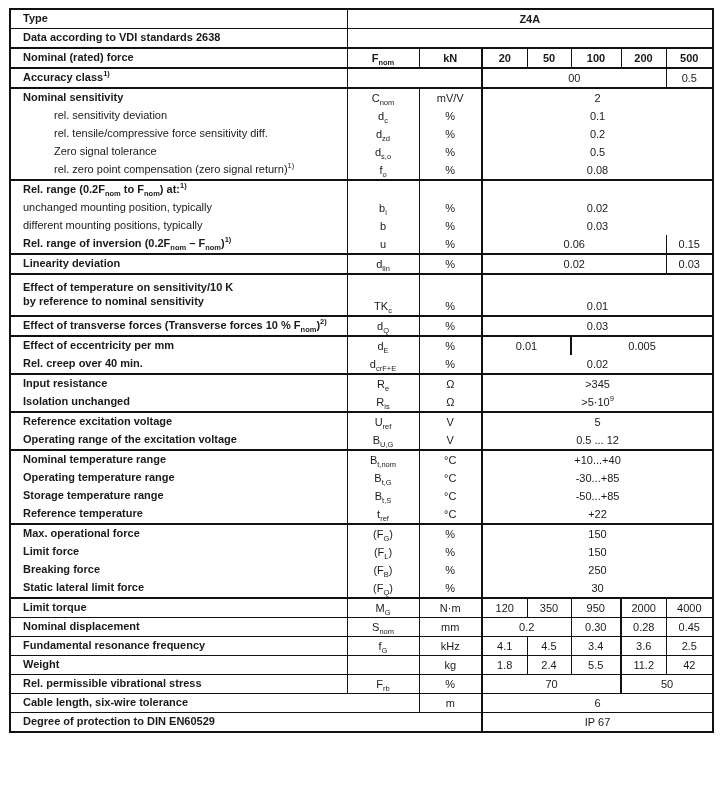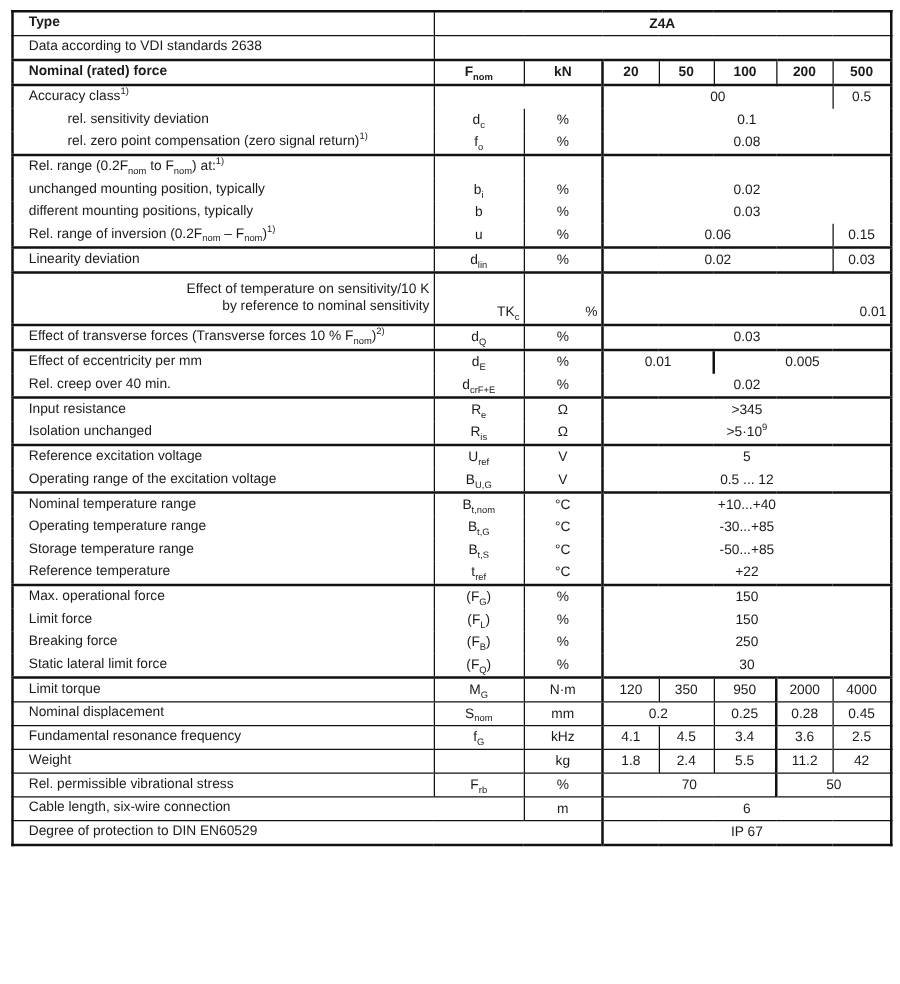--- a/index.html
+++ b/index.html
@@ -6,28 +6,28 @@
   body{font-family:"Liberation Sans","DejaVu Sans",sans-serif;color:#1a1a1a;
        -webkit-font-smoothing:antialiased;}
   .sheet{width:600px;height:787px;box-sizing:border-box;padding:8px 8px 0 9px;background:#fff;}
   table.spec{border-collapse:collapse;table-layout:fixed;width:703px;
              border:2px solid #111;}
   td{border-left:1px solid #111;padding:0 3px;height:18px;font-size:11px;
      vertical-align:middle;overflow:hidden;color:#1a1a1a;}
   td:first-child{border-left:none;}
   tr.bt1 > td{border-top:1px solid #111;}
   tr.bt2 > td{border-top:2px solid #111;}
-  td.lbl{text-align:left;padding-left:12px;font-weight:normal;white-space:nowrap;line-height:1.25;}
+  td.lbl{text-align:left;padding-left:12px;font-weight:bold;white-space:nowrap;line-height:1.25;}
   tr.nb > td.lbl{font-weight:normal;}
   td.lbl.ind0{}
   td.lbl.ind1{padding-left:43px;}
   td.sym,td.unit,td.val{text-align:center;white-space:nowrap;}
   td.v2{border-left-width:2px;}
   tr.hdr > td{font-weight:bold;}
-  tr.tall > td{height:37px;text-align:right;}
+  tr.tall > td{height:37px;}
   tr.tall > td.sym,tr.tall > td.unit,tr.tall > td.val{vertical-align:bottom;padding-bottom:3px;margin-left:32px;}
   sub{font-size:7.5px;line-height:0;}
   sup{font-size:7.5px;line-height:0;}
 </style>
 </head>
 <body>
 
 <div class="sheet">
   <table class="spec">
     <colgroup>
@@ -58,25 +58,43 @@
           <td class="val">100</td>
           <td class="val">200</td>
           <td class="val">500</td>
         </tr>
         <tr class="bt2">
           <td class="lbl">Accuracy class<sup>1)</sup></td>
           <td class="sym" colspan="2"></td>
           <td class="val v2" colspan="4">00</td>
           <td class="val">0.5</td>
         </tr>
+        <tr class="bt2">
+          <td class="lbl">Nominal sensitivity</td>
+          <td class="sym">C<sub>nom</sub></td>
+          <td class="unit">mV/V</td>
+          <td class="val v2" colspan="5">2</td>
+        </tr>
         <tr class="nb">
           <td class="lbl ind1">rel. sensitivity deviation</td>
           <td class="sym">d<sub>c</sub></td>
           <td class="unit">%</td>
           <td class="val v2" colspan="5">0.1</td>
+        </tr>
+        <tr class="nb">
+          <td class="lbl ind1">rel. tensile/compressive force sensitivity diff.</td>
+          <td class="sym">d<sub>zd</sub></td>
+          <td class="unit">%</td>
+          <td class="val v2" colspan="5">0.2</td>
+        </tr>
+        <tr class="nb">
+          <td class="lbl ind1">Zero signal tolerance</td>
+          <td class="sym">d<sub>s,o</sub></td>
+          <td class="unit">%</td>
+          <td class="val v2" colspan="5">0.5</td>
         </tr>
         <tr class="nb">
           <td class="lbl ind1">rel. zero point compensation (zero signal return)<sup>1)</sup></td>
           <td class="sym">f<sub>o</sub></td>
           <td class="unit">%</td>
           <td class="val v2" colspan="5">0.08</td>
         </tr>
         <tr class="bt2">
           <td class="lbl">Rel. range (0.2F<sub>nom</sub> to F<sub>nom</sub>) at:<sup>1)</sup></td>
           <td class="sym"></td>
@@ -214,21 +232,21 @@
           <td class="val">350</td>
           <td class="val">950</td>
           <td class="val v2">2000</td>
           <td class="val">4000</td>
         </tr>
         <tr class="bt1">
           <td class="lbl">Nominal displacement</td>
           <td class="sym">S<sub>nom</sub></td>
           <td class="unit">mm</td>
           <td class="val v2" colspan="2">0.2</td>
-          <td class="val">0.25</td>
+          <td class="val">0.30</td>
           <td class="val v2">0.28</td>
           <td class="val">0.45</td>
         </tr>
         <tr class="bt1">
           <td class="lbl">Fundamental resonance frequency</td>
           <td class="sym">f<sub>G</sub></td>
           <td class="unit">kHz</td>
           <td class="val v2">4.1</td>
           <td class="val">4.5</td>
           <td class="val">3.4</td>
@@ -246,21 +264,21 @@
           <td class="val">42</td>
         </tr>
         <tr class="bt1">
           <td class="lbl">Rel. permissible vibrational stress</td>
           <td class="sym">F<sub>rb</sub></td>
           <td class="unit">%</td>
           <td class="val v2" colspan="3">70</td>
           <td class="val v2" colspan="2">50</td>
         </tr>
         <tr class="bt1">
-          <td class="lbl" colspan="2">Cable length, six-wire connection</td>
+          <td class="lbl" colspan="2">Cable length, six-wire tolerance</td>
           <td class="unit">m</td>
           <td class="val v2" colspan="5">6</td>
         </tr>
         <tr class="bt1">
           <td class="lbl" colspan="3">Degree of protection to DIN EN60529</td>
           <td class="val v2" colspan="5">IP 67</td>
         </tr>
       </tbody>
   </table>
 

